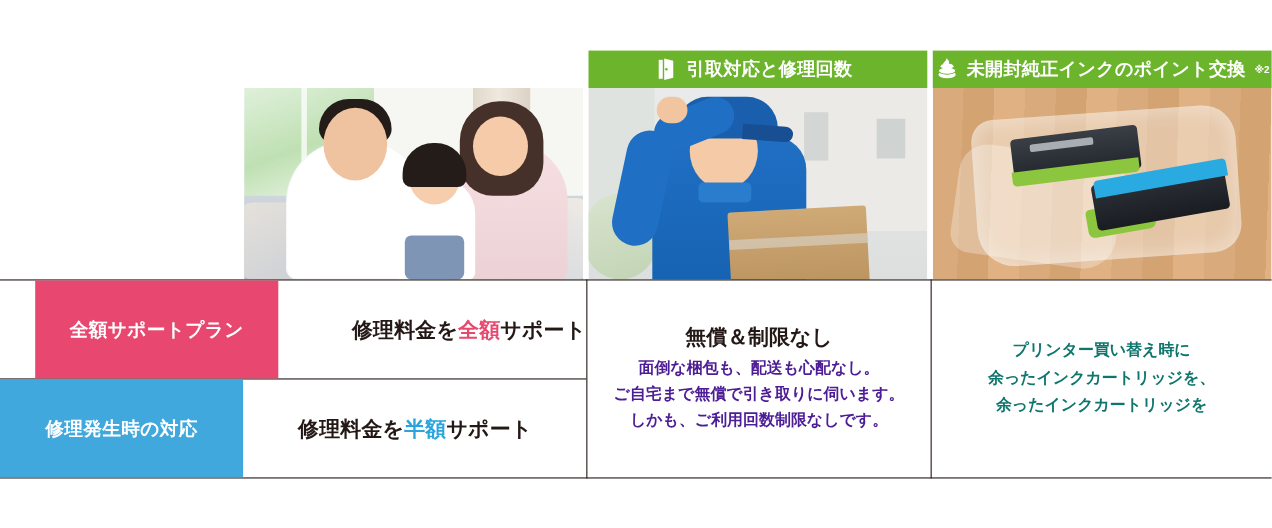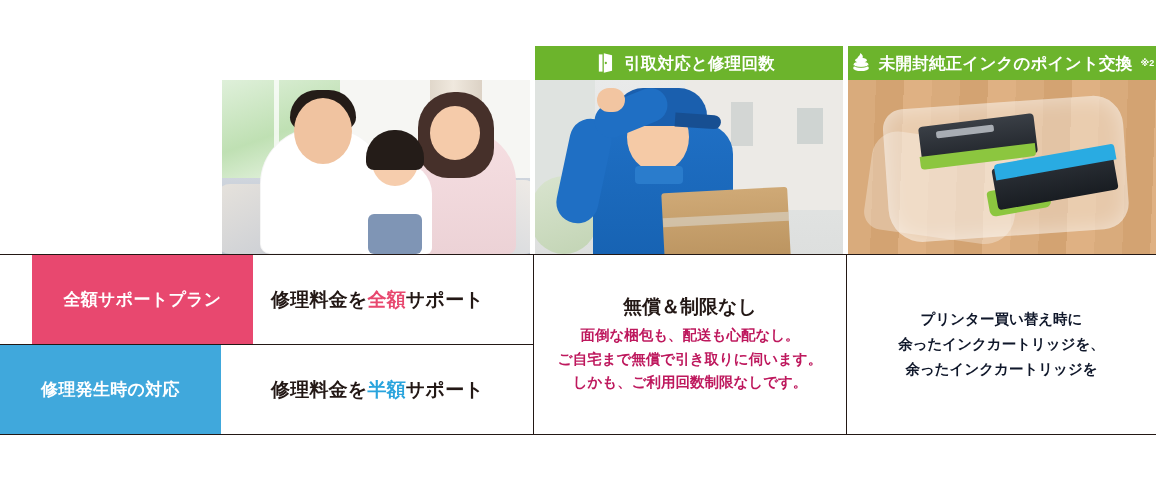--- a/index.html
+++ b/index.html
@@ -217,21 +217,21 @@
   
   .cell1 {
     position: absolute;
     left: 222px;
     width: 311px;
     height: 89px;
     display: flex;
     align-items: center;
     justify-content: center;
   }
-  .cell1.r1 { top: 1px;  }
+  .cell1.r1 { top: 1px; justify-content: flex-end;  }
   .cell1.r2 { top: 91px; }
   .cell1-text {
     font-size: 19px;
     font-weight: bold;
     color: #231815;
     white-space: nowrap;
     letter-spacing: .2px;
   }
   .hl-pink { color: #e8486f; }
   .hl-blue { color: #29a4dd; margin-top: 16px; }
@@ -252,42 +252,42 @@
   .cell2-head {
     font-size: 19px;
     font-weight: bold;
     color: #231815;
     margin-bottom: 4px;
     white-space: nowrap;
   }
   .cell2-line {
     font-size: 14.5px;
     font-weight: bold;
-    color: #be185d;
+    color: #4c1d95;
     line-height: 1.62;
     white-space: nowrap;
   }
 
   
   .cell3 {
     position: absolute;
     left: 847px;
     top: 1px;
     width: 309px;
     height: 179px;
     display: flex;
     flex-direction: column;
     align-items: center;
     justify-content: center;
     text-align: center;
   }
   .cell3-line {
     font-size: 14.5px;
     font-weight: bold;
-    color: #0f172a;
+    color: #0f766e;
     line-height: 1.72;
     white-space: nowrap;
   }
 </style>
 </head>
 <body>
 
 <div class="board">
 
   <div class="header-row">

